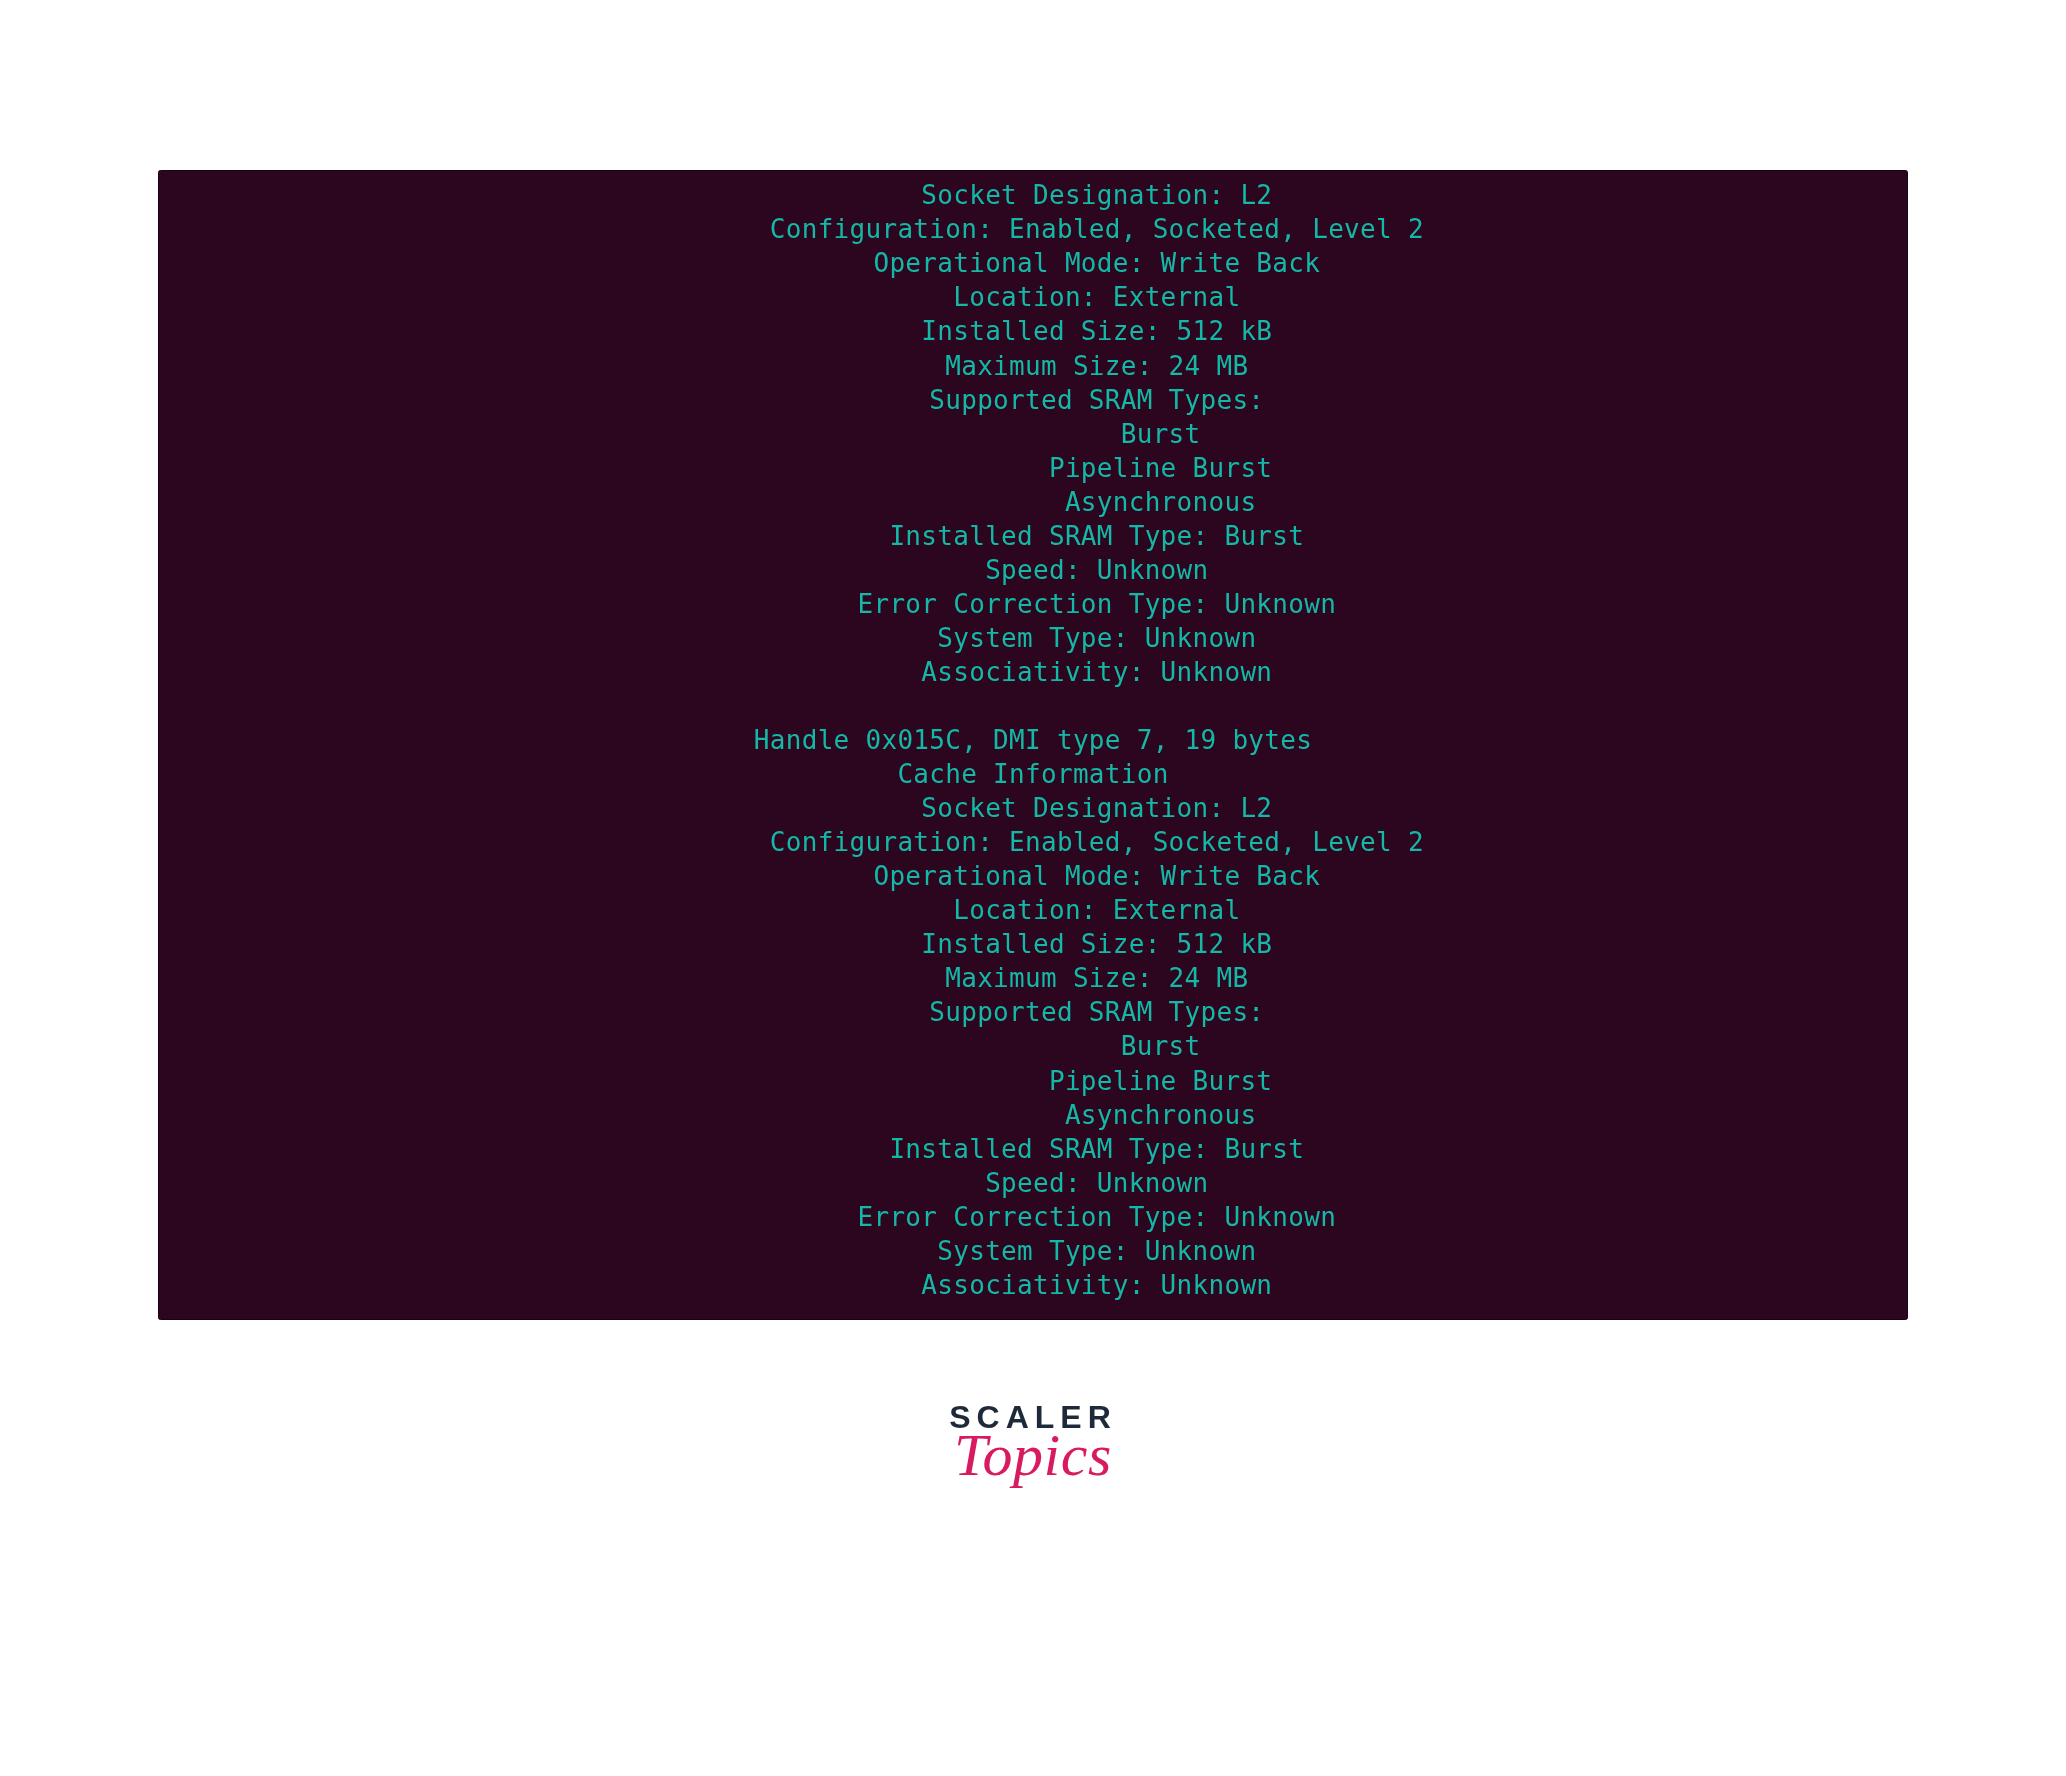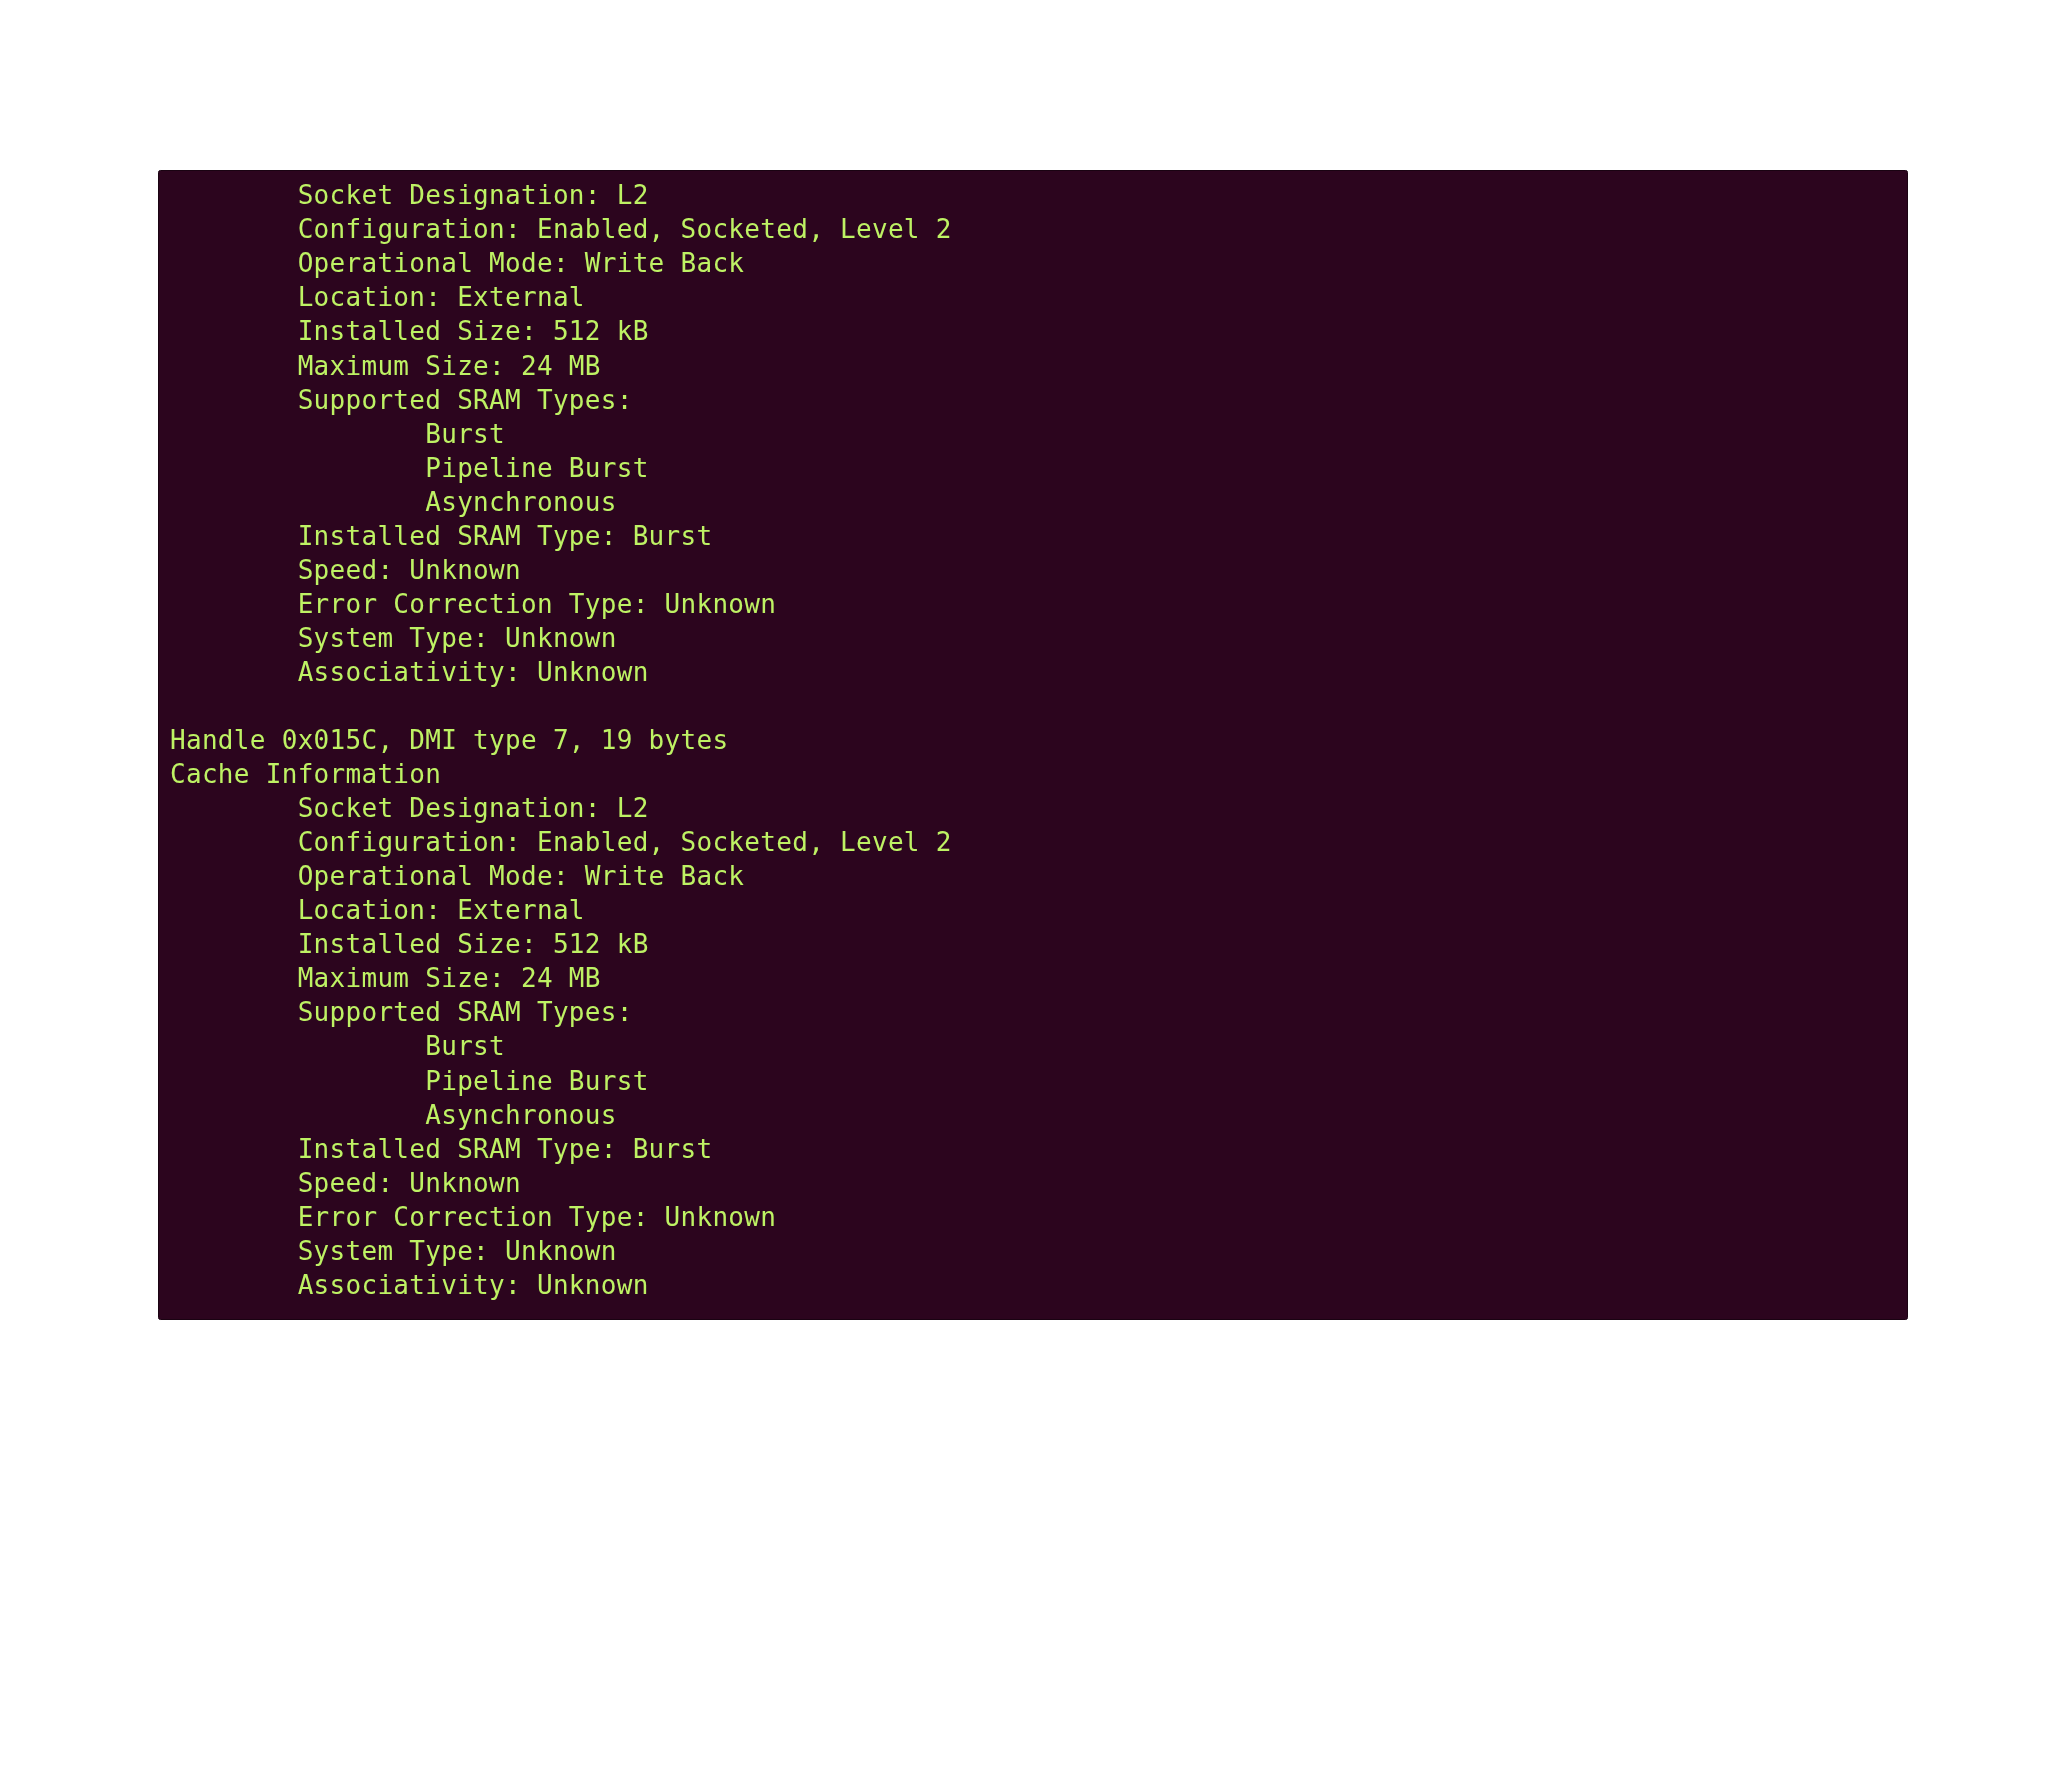--- a/index.html
+++ b/index.html
@@ -15,26 +15,27 @@
     position: relative;
   }
   .outer-wrap {
     padding: 170px 158px 0 158px;
   }
   .terminal {
     background: #2c051e;
     border: 1.8px solid #1a0312;
     border-radius: 2.4px;
     padding: 7.3px 11px 17px 11px;
-    color: #bef264;
+    color: #14b8a6;
     font-size: 26px;
     line-height: 1.31;
     white-space: pre;
     font-weight: 400;
     letter-spacing: 0.3px;
+    text-align: center;
   }
   .logo-wrap {
     width: 100%;
     display: flex;
     justify-content: center;
     margin-top: 79px;
   }
   .logo {
     text-align: center;
   }
@@ -54,14 +55,20 @@
     margin-top: -14.6px;
     letter-spacing: 0.6px;
   }
 </style>
 </head>
 <body>
 
 <div class="outer-wrap">
   <div class="terminal"><div>        Socket Designation: L2</div><div>        Configuration: Enabled, Socketed, Level 2</div><div>        Operational Mode: Write Back</div><div>        Location: External</div><div>        Installed Size: 512 kB</div><div>        Maximum Size: 24 MB</div><div>        Supported SRAM Types:</div><div>                Burst</div><div>                Pipeline Burst</div><div>                Asynchronous</div><div>        Installed SRAM Type: Burst</div><div>        Speed: Unknown</div><div>        Error Correction Type: Unknown</div><div>        System Type: Unknown</div><div>        Associativity: Unknown</div><div>&nbsp;</div><div>Handle 0x015C, DMI type 7, 19 bytes</div><div>Cache Information</div><div>        Socket Designation: L2</div><div>        Configuration: Enabled, Socketed, Level 2</div><div>        Operational Mode: Write Back</div><div>        Location: External</div><div>        Installed Size: 512 kB</div><div>        Maximum Size: 24 MB</div><div>        Supported SRAM Types:</div><div>                Burst</div><div>                Pipeline Burst</div><div>                Asynchronous</div><div>        Installed SRAM Type: Burst</div><div>        Speed: Unknown</div><div>        Error Correction Type: Unknown</div><div>        System Type: Unknown</div><div>        Associativity: Unknown</div></div>
 
+  <div class="logo-wrap">
+    <div class="logo">
+      <div class="logo-scaler">SCALER</div>
+      <div class="logo-topics">Topics</div>
+    </div>
+  </div>
 </div>
 
 
 </body></html>

